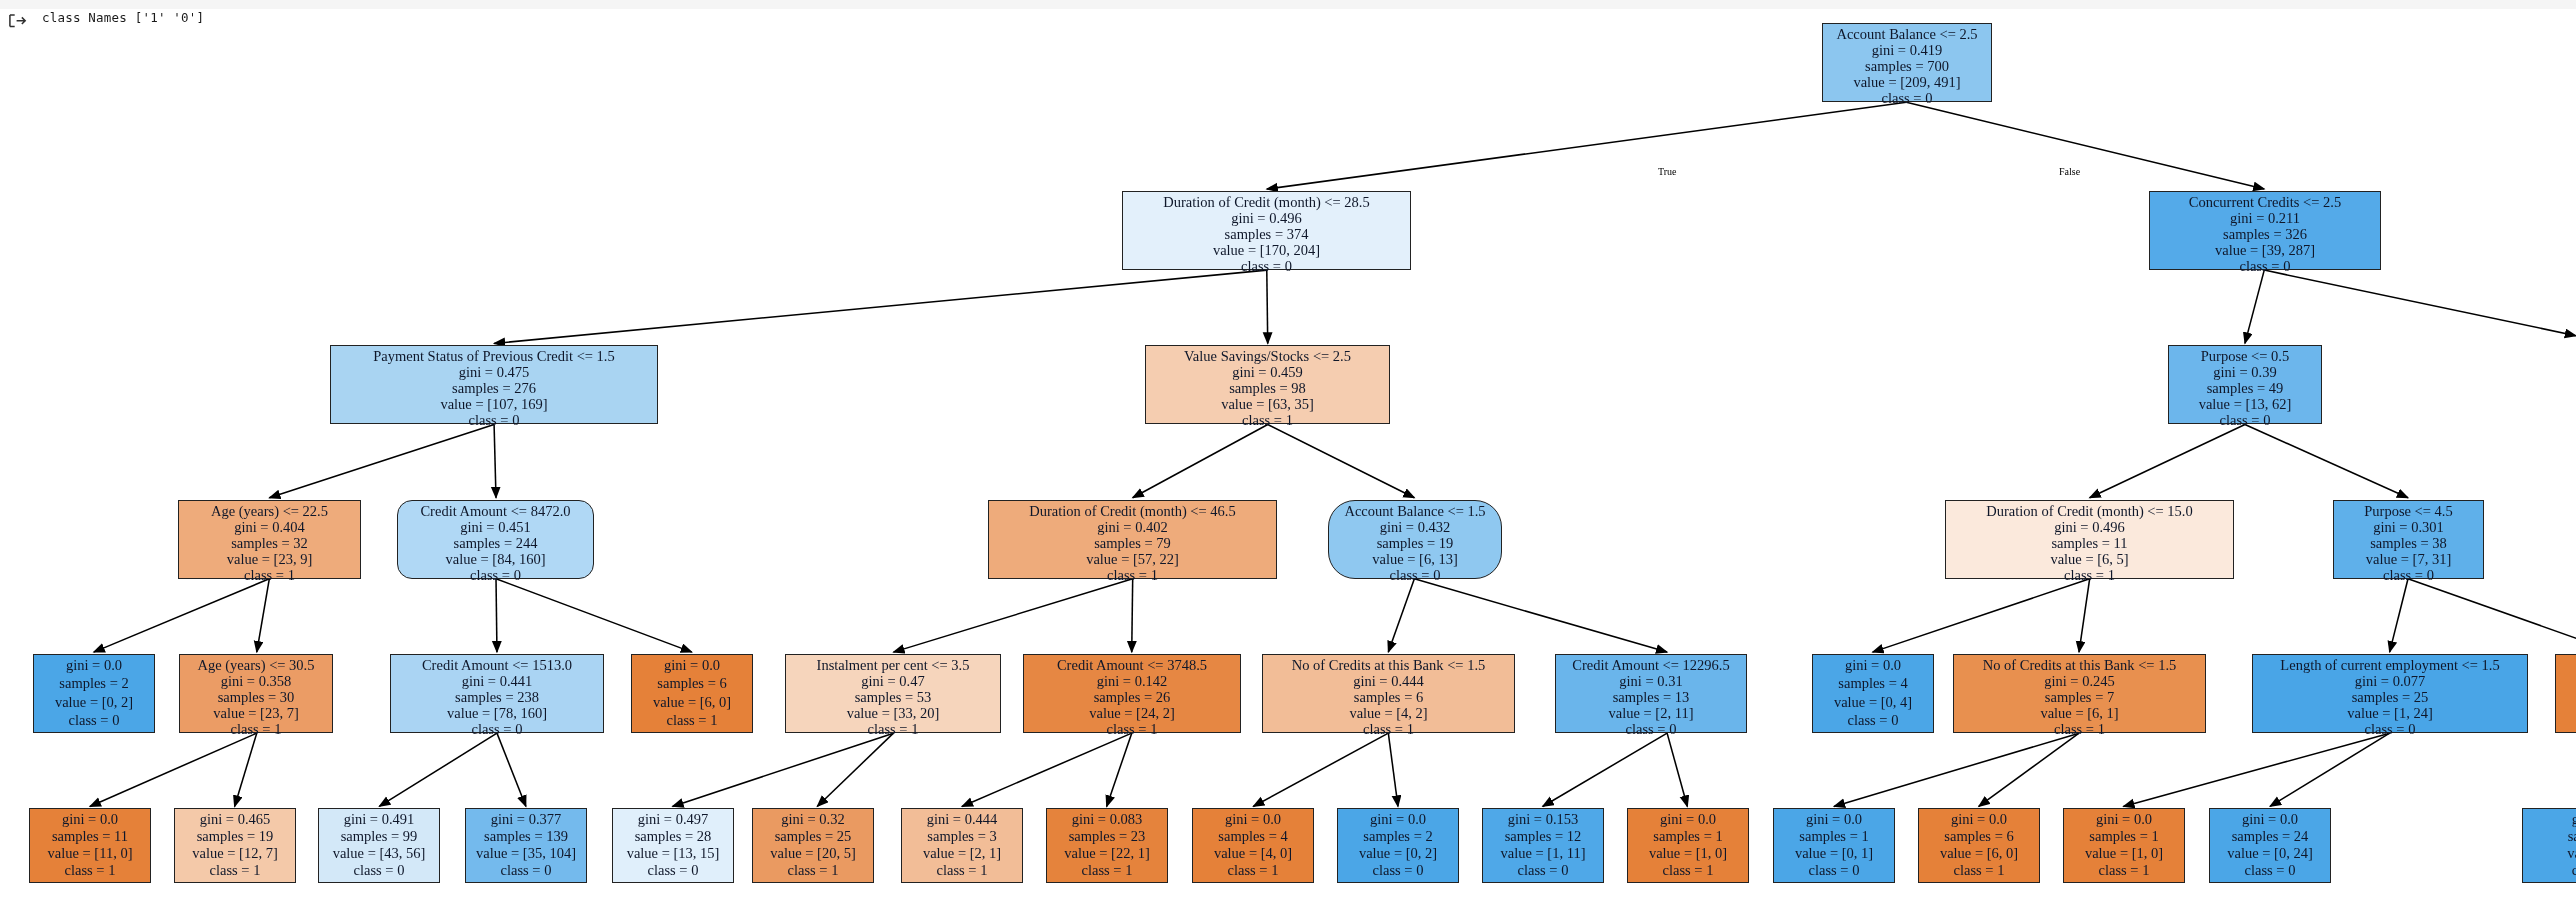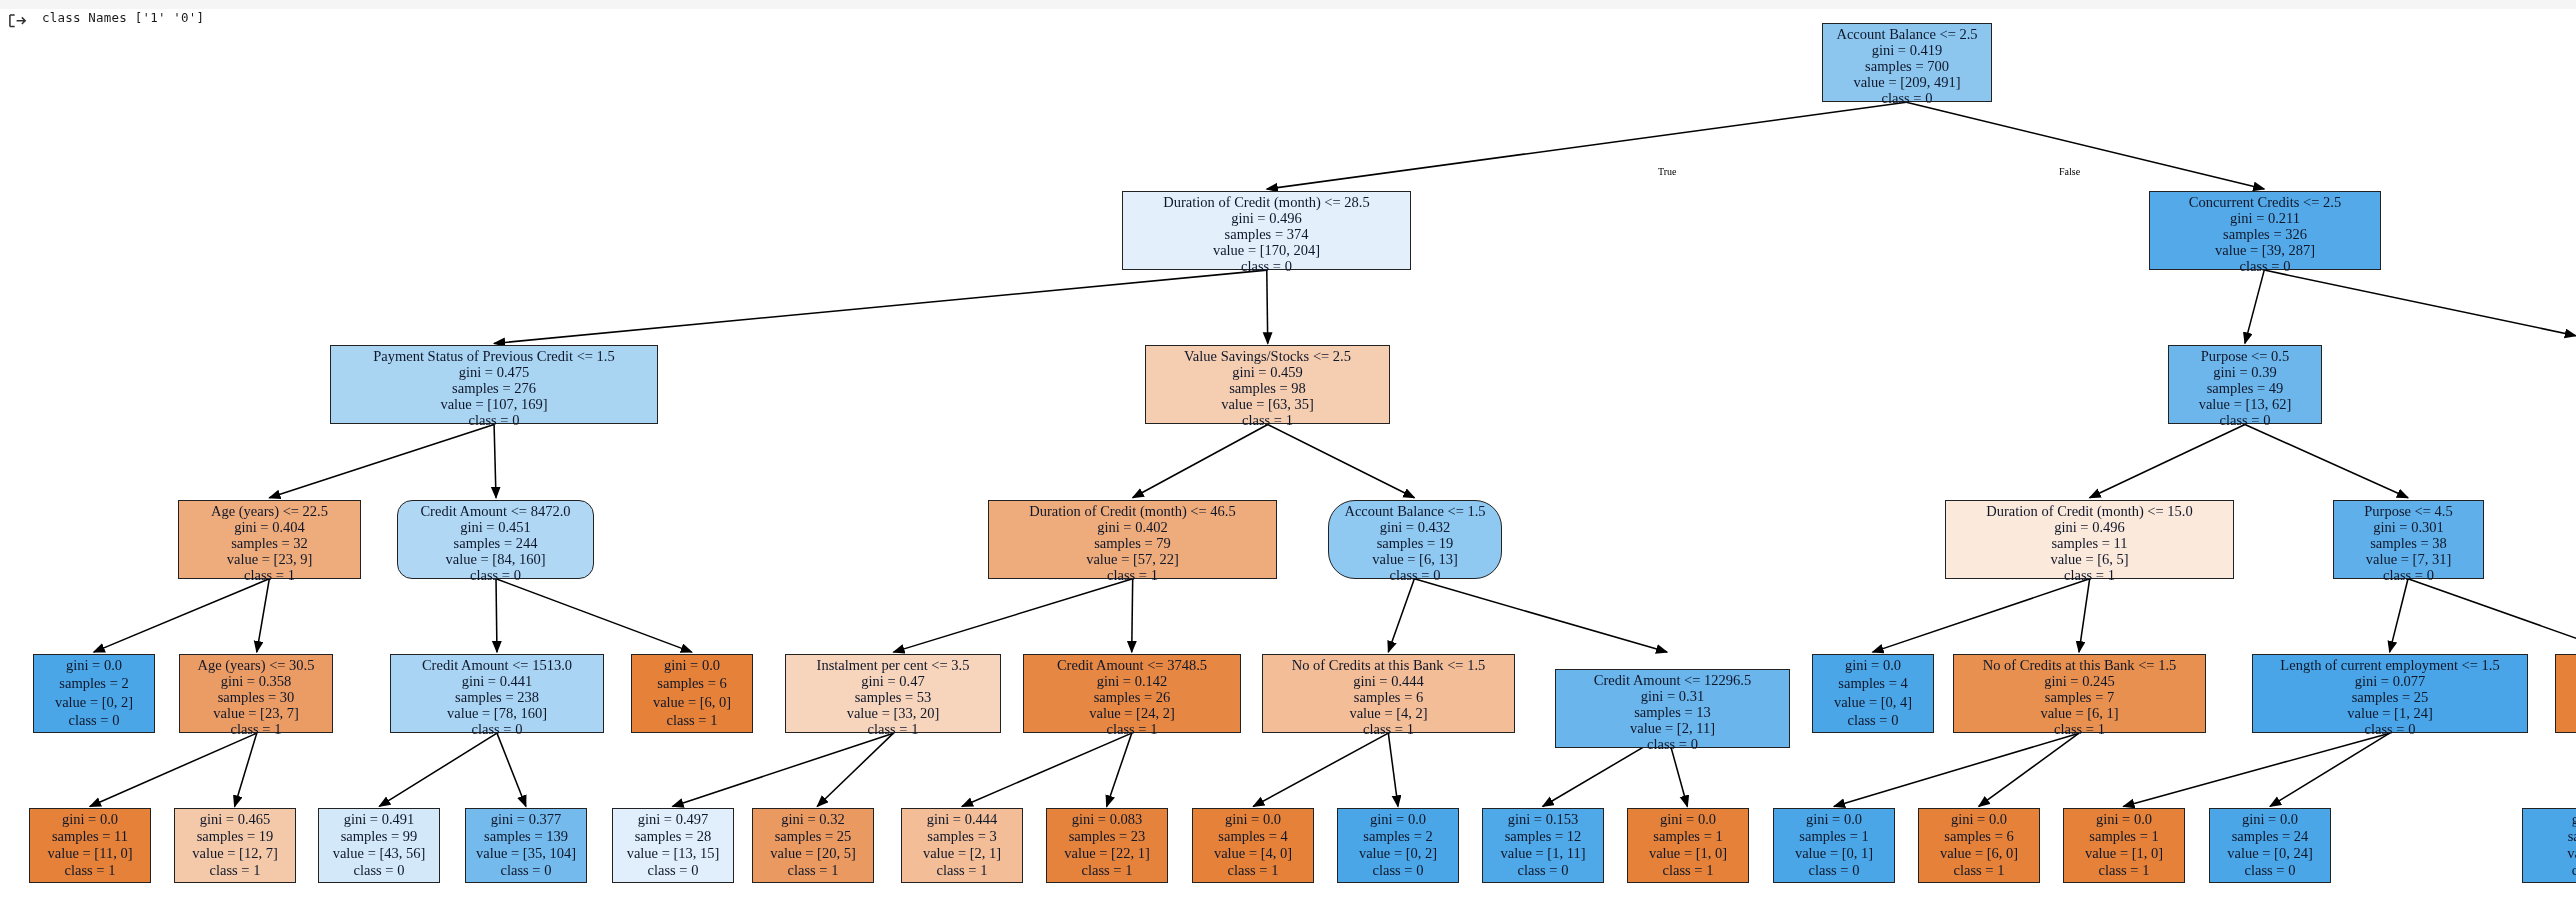--- a/index.html
+++ b/index.html
@@ -279,21 +279,21 @@
           <span class="ln">value = [24, 2]</span>
           <span class="ln">class = 1</span>
         </div>
         <div class="node" style="left: 1262px; top: 654px; width: 253px; height: 79px; background: rgb(242, 189, 151);">
           <span class="ln">No of Credits at this Bank &lt;= 1.5</span>
           <span class="ln">gini = 0.444</span>
           <span class="ln">samples = 6</span>
           <span class="ln">value = [4, 2]</span>
           <span class="ln">class = 1</span>
         </div>
-        <div class="node" style="left: 1555px; top: 654px; width: 235px; height: 79px; background: rgb(106, 181, 235); margin-top: 15px;">
+        <div class="node" style="left: 1555px; top: 654px; width: 192px; height: 79px; background: rgb(106, 181, 235);">
           <span class="ln">Credit Amount &lt;= 12296.5</span>
           <span class="ln">gini = 0.31</span>
           <span class="ln">samples = 13</span>
           <span class="ln">value = [2, 11]</span>
           <span class="ln">class = 0</span>
         </div>
         <div class="node" style="left: 1812px; top: 654px; width: 122px; height: 79px; background: rgb(75, 166, 231);">
           <span class="ln">gini = 0.0</span>
           <span class="ln">samples = 4</span>
           <span class="ln">value = [0, 4]</span>

